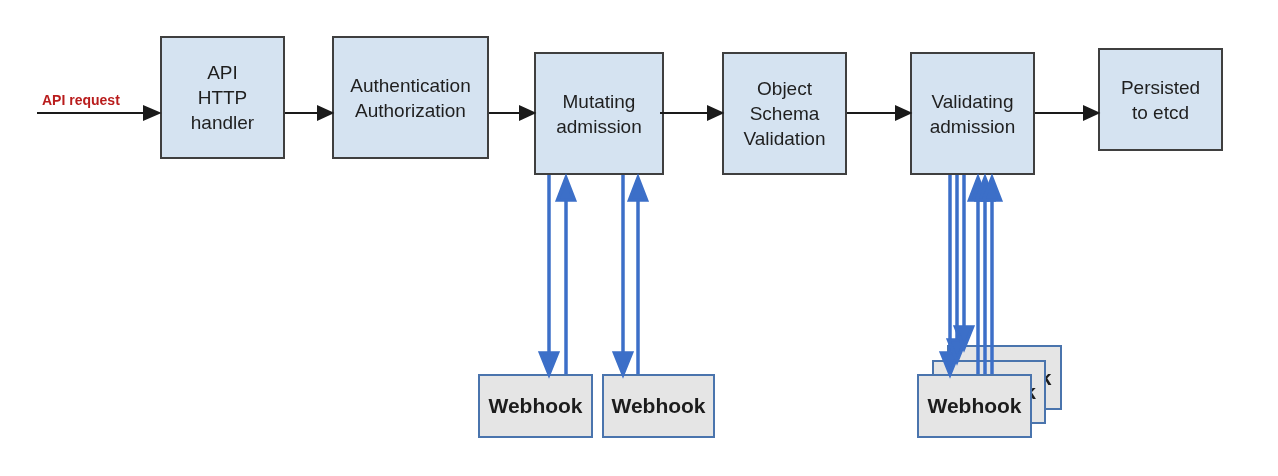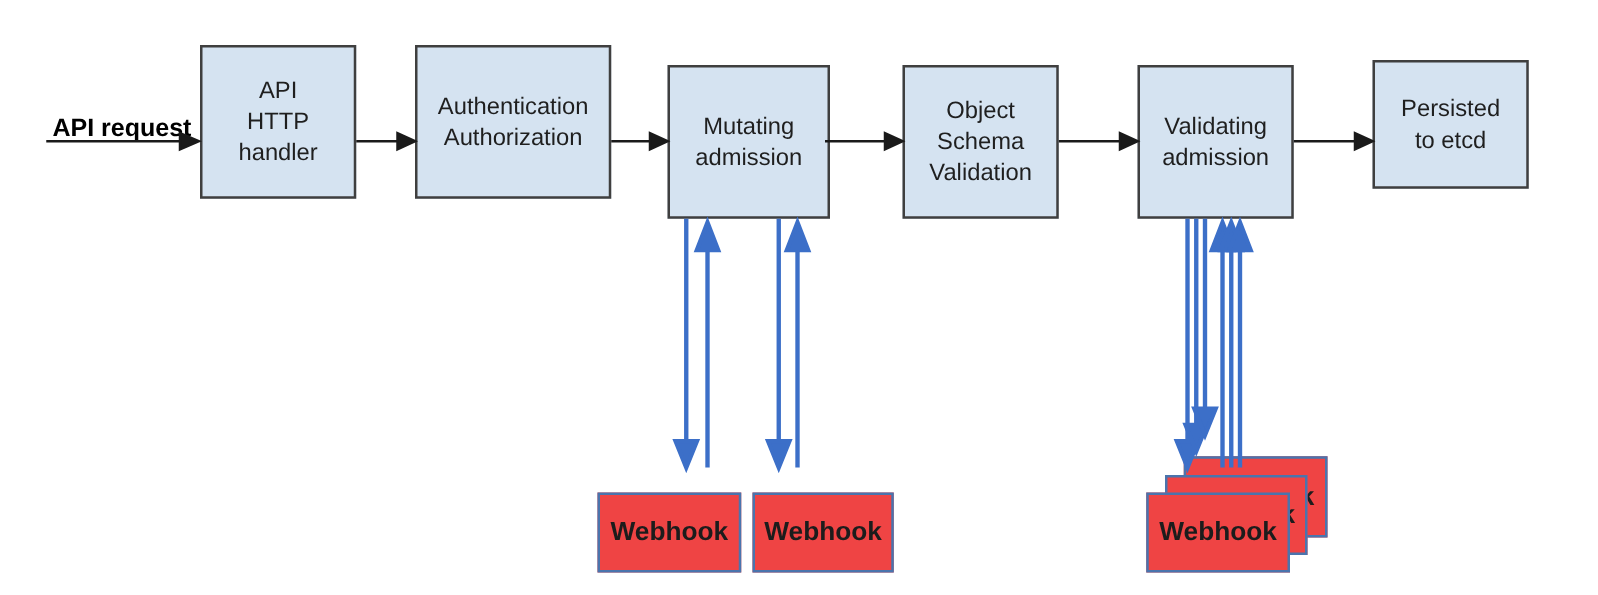--- a/index.html
+++ b/index.html
@@ -27,39 +27,38 @@
     justify-content: center;
     text-align: center;
     font-size: 19px;
     line-height: 25px;
     color: #1f1f1f;
     white-space: pre-line;
   }
   .webhook {
     position: absolute;
     box-sizing: border-box;
-    background: #ef4444;
+    background: #e5e5e5;
     border: 2px solid #4a74ad;
     display: flex;
     align-items: center;
     justify-content: center;
     text-align: center;
     font-size: 21px;
     font-weight: bold;
     color: #1c1c1c;
     white-space: pre-line;
-    margin-top: 20px;
   }
   .input-label {
     position: absolute;
     left: 42px;
     top: 92px;
-    font-size: 20px;
+    font-size: 14px;
     font-weight: 600;
-    color: #000000;
+    color: #b91c1c;
     letter-spacing: 0px;
   }
   
   #n-api-http-handler       { left: 160px;  top: 36px; width: 125px; height: 123px; }
   #n-authn-authz            { left: 332px;  top: 36px; width: 157px; height: 123px; }
   #n-mutating-admission     { left: 534px;  top: 52px; width: 130px; height: 123px; }
   #n-object-schema          { left: 722px;  top: 52px; width: 125px; height: 123px; }
   #n-validating-admission   { left: 910px;  top: 52px; width: 125px; height: 123px; }
   #n-persisted-etcd         { left: 1098px; top: 48px; width: 125px; height: 103px; }
   

